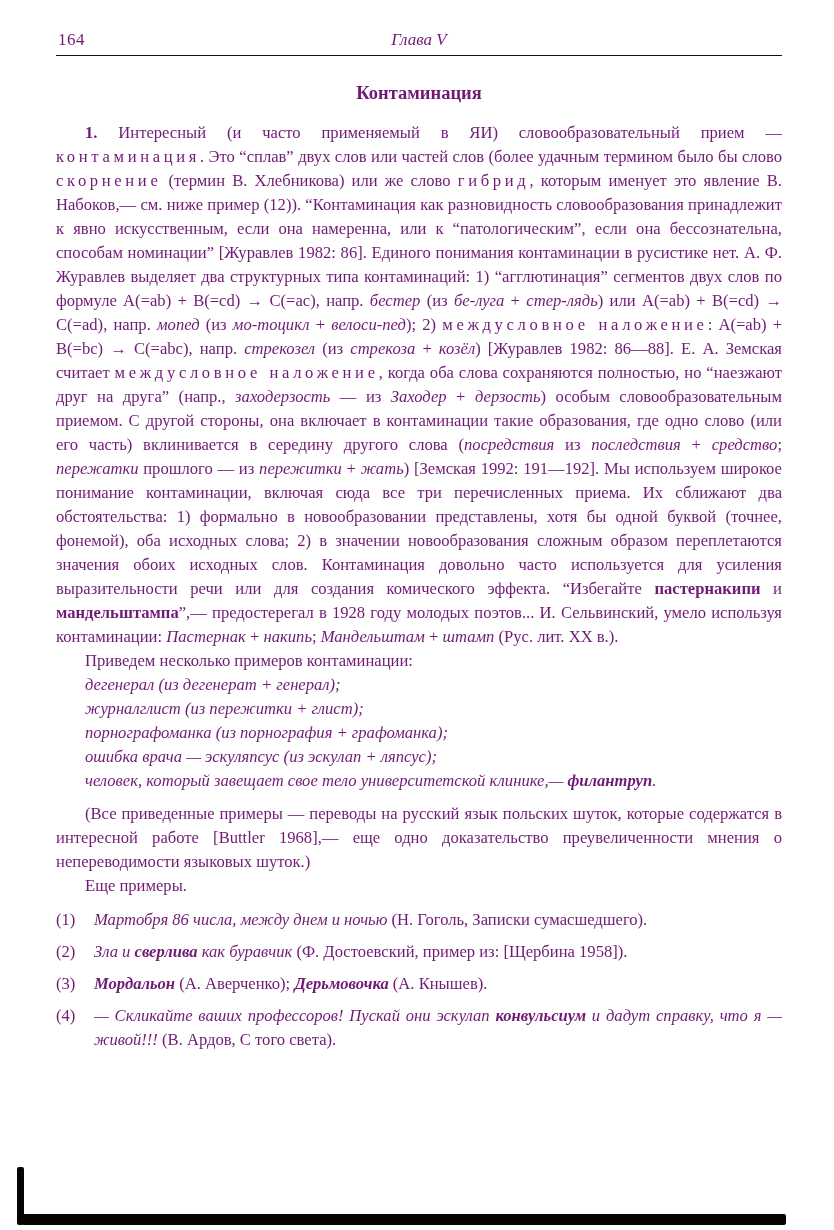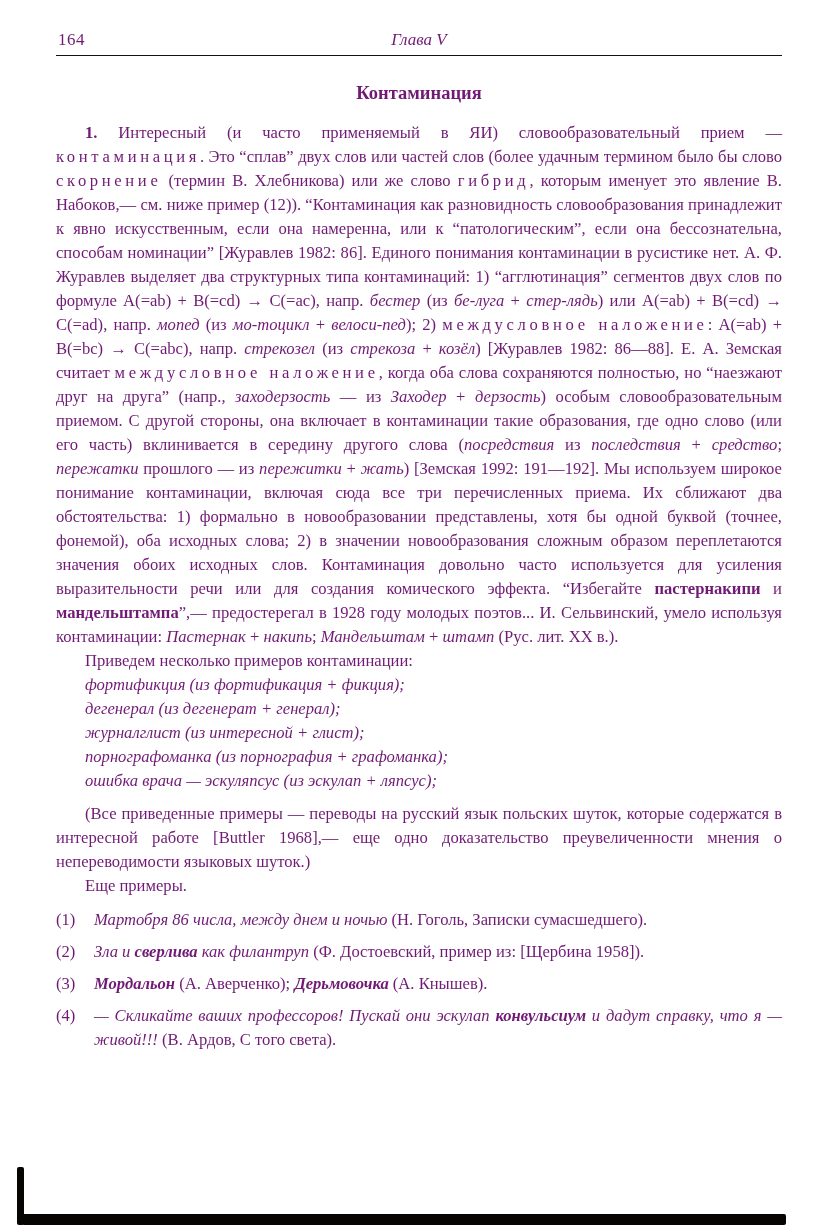--- a/index.html
+++ b/index.html
@@ -81,39 +81,39 @@
   <div class="header-rule"></div>
 
   <h1 class="section-title">Контаминация</h1>
 
   <p class="para"><span class="s-b">1.</span><span class="s-n"> Интересный (и часто применяемый в ЯИ) словообразовательный прием — </span><span class="s-sp">контаминация</span><span class="s-n">. Это “сплав” двух слов или частей слов (более удачным термином было бы слово </span><span class="s-sp">скорнение</span><span class="s-n"> (термин В. Хлебникова) или же слово </span><span class="s-sp">гибрид</span><span class="s-n">, которым именует это явление В. Набоков,— см. ниже пример (12)). “Контаминация как разновидность словообразования принадлежит к явно искусственным, если она намеренна, или к “патологическим”, если она бессознательна, способам номинации” [Журавлев 1982: 86]. Единого понимания контаминации в русистике нет. А. Ф. Журавлев выделяет два структурных типа контаминаций: 1) “агглютинация” сегментов двух слов по формуле A(=ab) + B(=cd) → C(=ac), напр. </span><span class="s-i">бестер</span><span class="s-n"> (из </span><span class="s-i">бе-луга</span><span class="s-n"> + </span><span class="s-i">стер-лядь</span><span class="s-n">) или A(=ab) + B(=cd) → C(=ad), напр. </span><span class="s-i">мопед</span><span class="s-n"> (из </span><span class="s-i">мо-тоцикл</span><span class="s-n"> + </span><span class="s-i">велоси-пед</span><span class="s-n">); 2) </span><span class="s-sp">междусловное наложение</span><span class="s-n">: A(=ab) + B(=bc) → C(=abc), напр. </span><span class="s-i">стрекозел</span><span class="s-n"> (из </span><span class="s-i">стрекоза</span><span class="s-n"> + </span><span class="s-i">козёл</span><span class="s-n">) [Журавлев 1982: 86—88]. Е. А. Земская считает </span><span class="s-sp">междусловное наложение</span><span class="s-n">, когда оба слова сохраняются полностью, но “наезжают друг на друга” (напр., </span><span class="s-i">заходерзость</span><span class="s-n"> — из </span><span class="s-i">Заходер</span><span class="s-n"> + </span><span class="s-i">дерзость</span><span class="s-n">) особым словообразовательным приемом. С другой стороны, она включает в контаминации такие образования, где одно слово (или его часть) вклинивается в середину другого слова (</span><span class="s-i">посредствия</span><span class="s-n"> из </span><span class="s-i">последствия</span><span class="s-n"> + </span><span class="s-i">средство</span><span class="s-n">; </span><span class="s-i">пережатки</span><span class="s-n"> прошлого — из </span><span class="s-i">пережитки</span><span class="s-n"> + </span><span class="s-i">жать</span><span class="s-n">) [Земская 1992: 191—192]. Мы используем широкое понимание контаминации, включая сюда все три перечисленных приема. Их сближают два обстоятельства: 1) формально в новообразовании представлены, хотя бы одной буквой (точнее, фонемой), оба исходных слова; 2) в значении новообразования сложным образом переплетаются значения обоих исходных слов. Контаминация довольно часто используется для усиления выразительности речи или для создания комического эффекта. “Избегайте </span><span class="s-b">пастернакипи</span><span class="s-n"> и </span><span class="s-b">мандельштампа</span><span class="s-n">”,— предостерегал в 1928 году молодых поэтов... И. Сельвинский, умело используя контаминации: </span><span class="s-i">Пастернак</span><span class="s-n"> + </span><span class="s-i">накипь</span><span class="s-n">; </span><span class="s-i">Мандельштам</span><span class="s-n"> + </span><span class="s-i">штамп</span><span class="s-n"> (Рус. лит. XX в.).</span></p>
 
 
   <p class="para"><span class="s-n">Приведем несколько примеров контаминации:</span></p>
 
   <div class="examples">
-    <p class="example-line"><span class="s-i">фортификция (из фортификация + фикция);</span></p>
     <p class="example-line"><span class="s-i">дегенерал (из дегенерат + генерал);</span></p>
-    <p class="example-line"><span class="s-i">журналглист (из интересной + глист);</span></p>
+    <p class="example-line"><span class="s-i">журналглист (из пережитки + глист);</span></p>
     <p class="example-line"><span class="s-i">порнографоманка (из порнография + графоманка);</span></p>
     <p class="example-line"><span class="s-i">ошибка врача — эскуляпсус (из эскулап + ляпсус);</span></p>
+    <p class="example-line"><span class="s-i">человек, который завещает свое тело университетской клинике,— </span><span class="s-bi">филантруп</span><span class="s-i">.</span></p>
   </div>
 
   <p class="para para-gap"><span class="s-n">(Все приведенные примеры — переводы на русский язык польских шуток, которые содержатся в интересной работе [Buttler 1968],— еще одно доказательство преувеличенности мнения о непереводимости языковых шуток.)</span></p>
 
   <p class="para"><span class="s-n">Еще примеры.</span></p>
 
   <ol class="numbered">
     <li class="num-item">
       <span class="num">(1)</span>
       <span class="ntext"><span class="s-i">Мартобря 86 числа, между днем и ночью</span><span class="s-n"> (Н. Гоголь, Записки сумасшедшего).</span></span>
     </li>
     <li class="num-item">
       <span class="num">(2)</span>
-      <span class="ntext"><span class="s-i">Зла и </span><span class="s-bi">сверлива</span><span class="s-i"> как филантруп</span><span class="s-n"> (Ф. Достоевский, пример из: [Щербина 1958]).</span></span>
+      <span class="ntext"><span class="s-i">Зла и </span><span class="s-bi">сверлива</span><span class="s-i"> как буравчик</span><span class="s-n"> (Ф. Достоевский, пример из: [Щербина 1958]).</span></span>
     </li>
     <li class="num-item">
       <span class="num">(3)</span>
       <span class="ntext"><span class="s-bi">Мордальон</span><span class="s-n"> (А. Аверченко); </span><span class="s-bi">Дерьмовочка</span><span class="s-n"> (А. Кнышев).</span></span>
     </li>
     <li class="num-item">
       <span class="num">(4)</span>
       <span class="ntext"><span class="s-i">— Скликайте ваших профессоров! Пускай они эскулап </span><span class="s-bi">конвульсиум</span><span class="s-i"> и дадут справку, что я — живой!!!</span><span class="s-n"> (В. Ардов, С того света).</span></span>
     </li>
   </ol>

